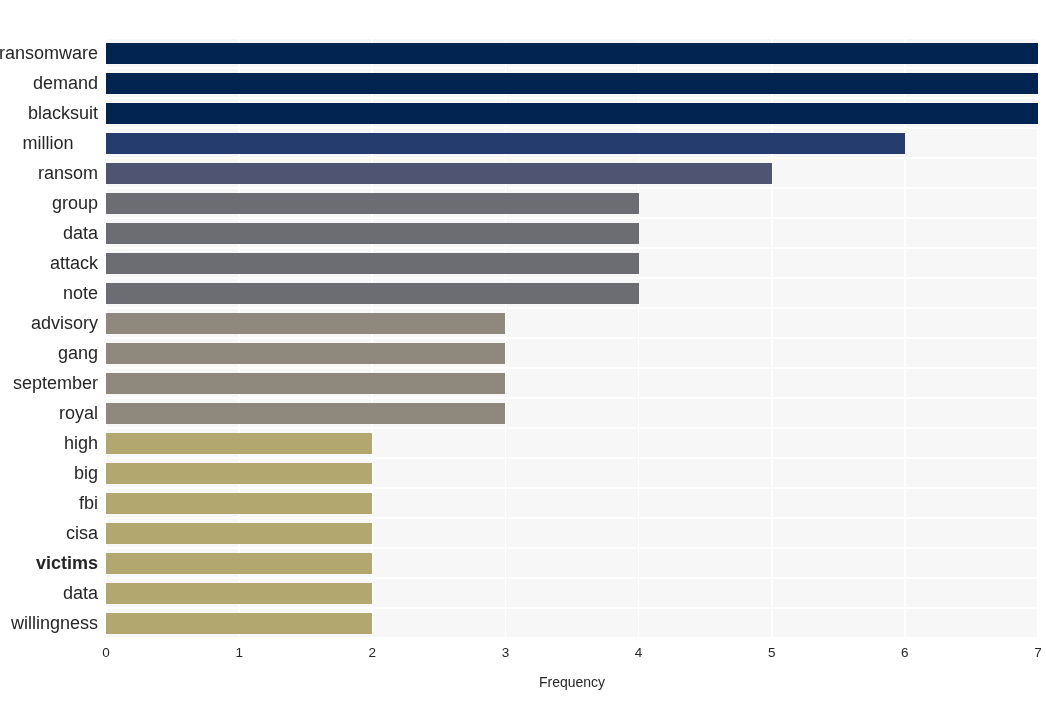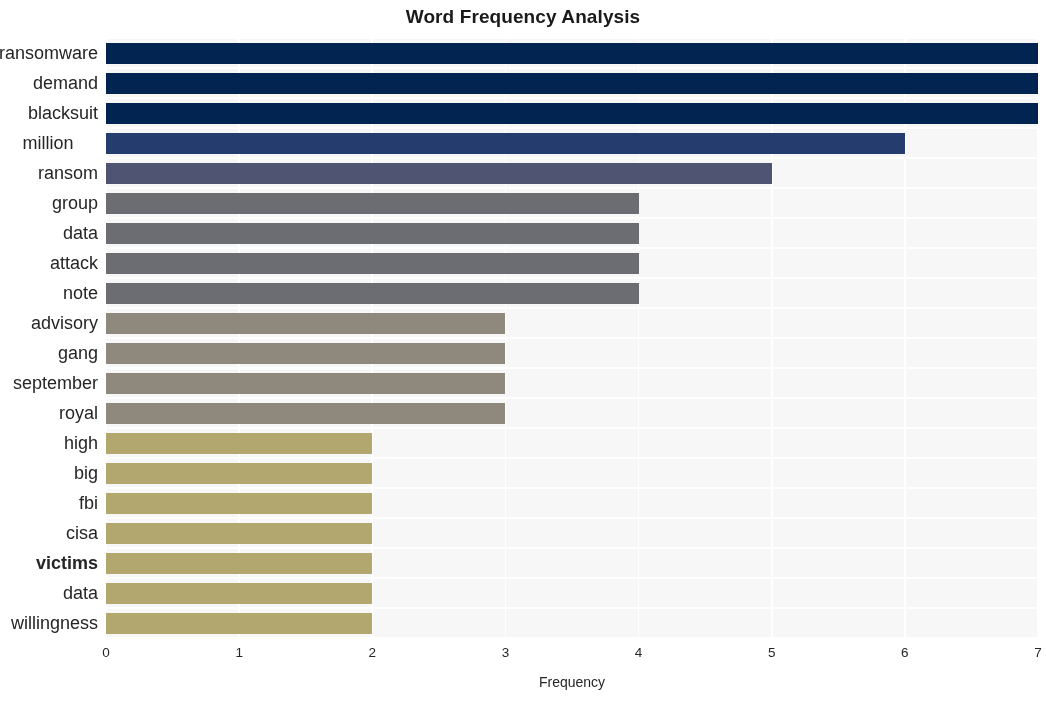--- a/index.html
+++ b/index.html
@@ -120,21 +120,20 @@
     text-align: center;
     font-size: 14px;
     color: #262626;
   }
 </style>
 </head>
 <body>
 
 <div id="figure">
 
-  <div id="chart-title">Word Frequency Analysis</div>
 
   <div id="plot-area">
     <div id="gridlines">
         <div class="gridline-v" style="left: -0.8px;"></div>
         <div class="gridline-v" style="left: 132.343px;"></div>
         <div class="gridline-v" style="left: 265.486px;"></div>
         <div class="gridline-v" style="left: 398.629px;"></div>
         <div class="gridline-v" style="left: 531.771px;"></div>
         <div class="gridline-v" style="left: 664.914px;"></div>
         <div class="gridline-v" style="left: 798.057px;"></div>

